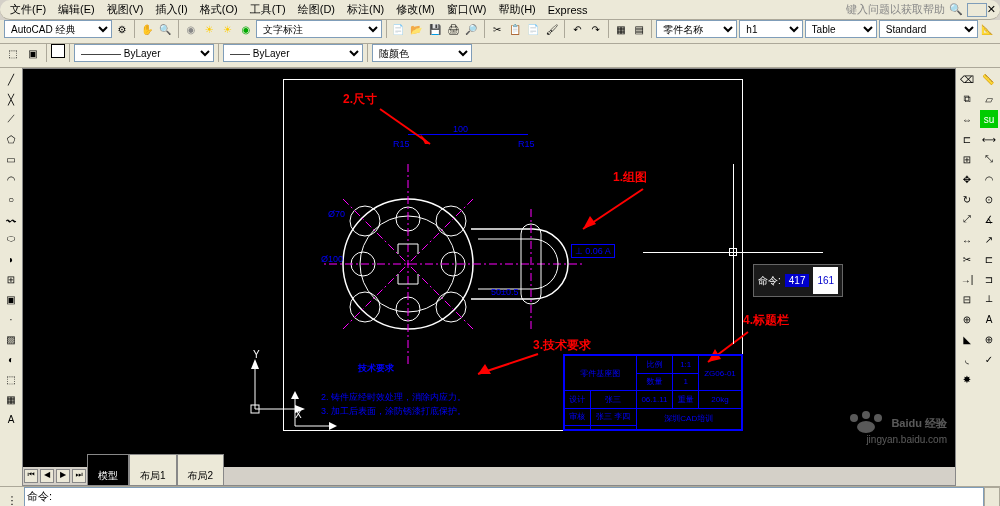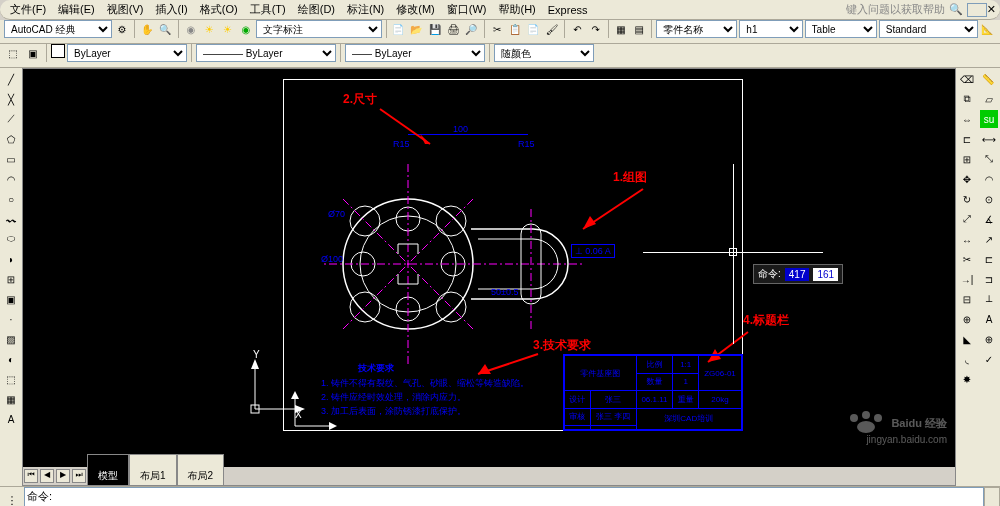--- a/index.html
+++ b/index.html
@@ -40,21 +40,21 @@
 .tabs .tab { padding:14px 10px; background:#ece9d8; border:1px solid #888; font-size:10px; cursor:pointer; }
 .tabs .tab.active { background:#000; color:#fff; }
 
 .cmd-area { height:28px; background:#ece9d8; border-top:1px solid #aca899; display:flex; }
 .cmd-area .lbl { width:24px; display:flex; align-items:center; justify-content:center; }
 .cmd-area .lines { flex:1; background:#fff; border:1px solid #7f9db9; font-size:10px; padding:1px 2px; }
 
 .tooltip { position:absolute; background:#1a1a1a; border:1px solid #666; padding:2px 4px; display:flex; align-items:center; gap:4px; }
 .tooltip .lab { color:#fff; font-size:10px; }
 .tooltip .v1 { background:#0000cc; color:#fff; padding:1px 4px; font-size:10px; }
-.tooltip .v2 { background:#fff; color:#0000cc; padding:1px 4px; font-size:10px; }
+.tooltip .v2 { background:#fff; color:#0000cc; padding:8px 4px; font-size:10px; }
 
 .crosshair-h { position:absolute; height:1px; background:#fff; }
 .crosshair-v { position:absolute; width:1px; background:#fff; }
 .ucs { position:absolute; color:#fff; font-size:10px; }
 
 .watermark { position:absolute; right:8px; bottom:40px; color:rgba(255,255,255,0.35); font-size:18px; font-weight:bold; text-align:right; }
 .watermark .sub { font-size:10px; font-weight:normal; }
 
 svg { display:block; }
 </style>
@@ -115,21 +115,20 @@
   <select class="sel" style="width:80px"><option>Table</option></select>
   <select class="sel" style="width:110px"><option>Standard</option></select>
   <span class="btn">📐</span>
 </div>
 
 <div class="toolbar">
   <span class="btn">⬚</span>
   <span class="btn">▣</span>
   <span class="sep"></span>
   <span style="width:14px;height:14px;background:#fff;border:1px solid #000"></span>
-  <select class="sel" style="width:120px"><option>ByLayer</option></select>
   <span class="sep"></span>
   <select class="sel" style="width:140px"><option>———— <span>ByLayer</span></option></select>
   <span class="sep"></span>
   <select class="sel" style="width:140px"><option>—— <span>ByLayer</span></option></select>
   <span class="sep"></span>
   <select class="sel" style="width:100px"><option>随颜色</option></select>
 </div>
 
 <div class="main">
 
@@ -215,21 +214,20 @@
           <polygon points="5,25 18,25 12,15" fill="#f00"></polygon>
         </svg>
 
       <div class="ann" style="left:720px;top:243px">4.标题栏</div>
       <svg class="arrow" style="left:680px;top:258px" width="50" height="40">
           <line x1="45" y1="5" x2="5" y2="35" stroke="#f00" stroke-width="2"></line>
           <polygon points="5,35 18,32 12,22" fill="#f00"></polygon>
         </svg>
 
       <div class="note" style="left:335px;top:293px;font-weight:bold">技术要求</div>
-      <div class="note" style="left:298px;top:308px">1. 铸件不得有裂纹、气孔、砂眼、缩松等铸造缺陷。</div>
       <div class="note" style="left:298px;top:322px">2. 铸件应经时效处理，消除内应力。</div>
       <div class="note" style="left:298px;top:336px">3. 加工后表面，涂防锈漆打底保护。</div>
 
       <div class="title-box" style="left:540px;top:285px;width:180px;height:77px">
         <table>
           <tbody>
               <tr>
             <td colspan="2" rowspan="2">零件基座图</td>
             <td>比例</td>
             <td>1:1</td>

